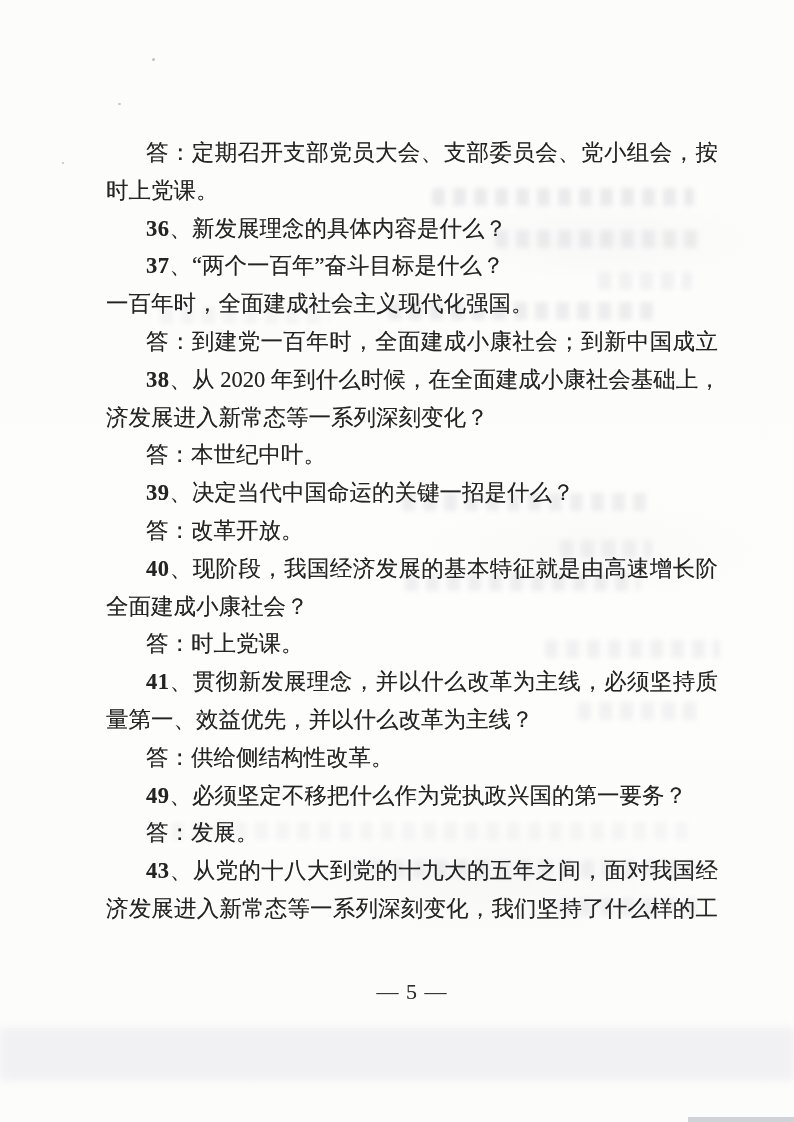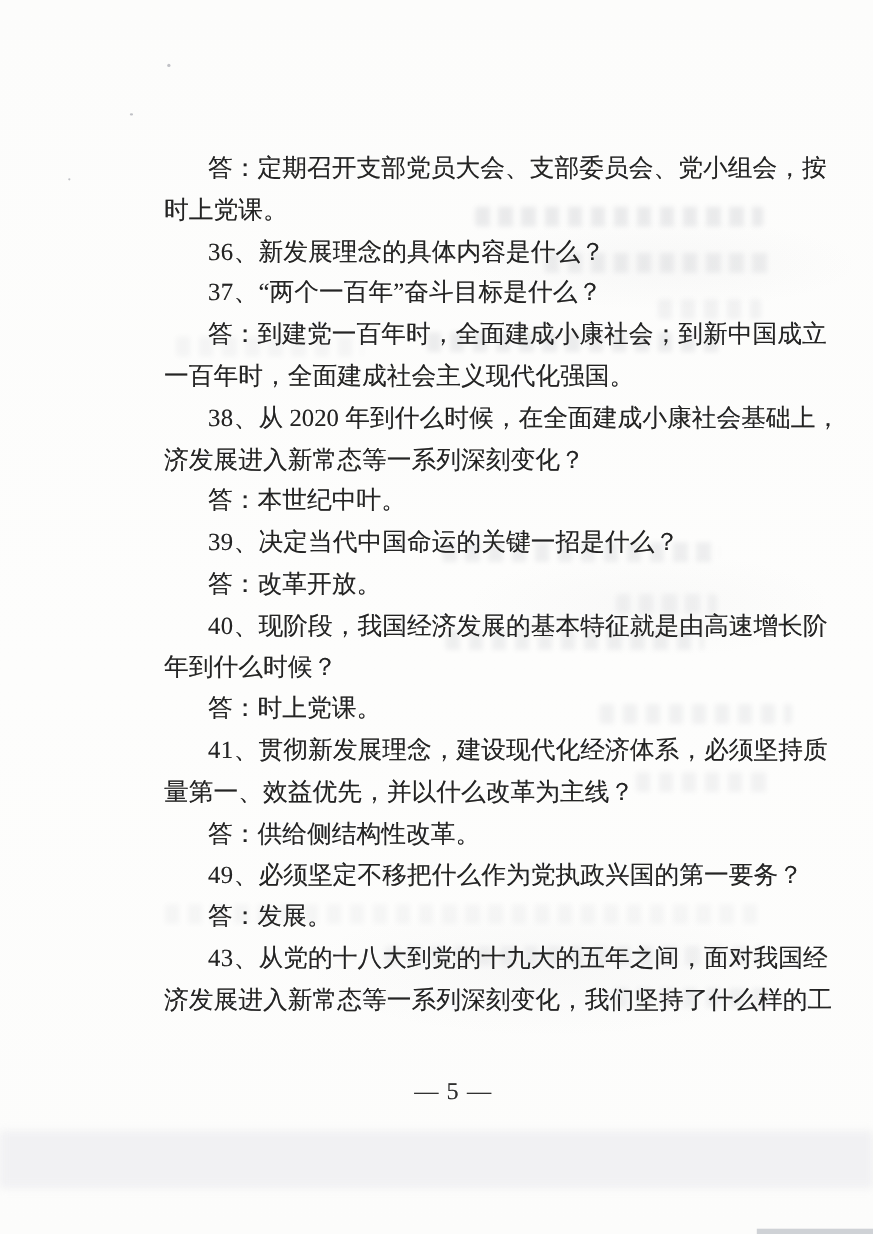--- a/index.html
+++ b/index.html
@@ -33,21 +33,21 @@
     text-shadow: 0 0 0.4px rgba(35,35,35,0.45);
   }
   .line {
     height: 37.8px;
     line-height: 37.8px;
     font-size: 22.5px;
     white-space: nowrap;
   }
   .line.indent { text-indent: 40px; }
   .line.fill { text-align: justify; text-align-last: justify; }
-  .qnum { font-weight: normal; letter-spacing: 0.5px; margin-left: 43px; }
+  .qnum { font-weight: bold; letter-spacing: 0.5px; }
   .footer {
     position: absolute;
     left: 106px; top: 978px;
     width: 612px;
     text-align: center;
     font-size: 22px;
     line-height: 28px;
     letter-spacing: 1px;
     color: #2e2e2e;
     text-shadow: 0 0 0.4px rgba(35,35,35,0.4);
@@ -106,31 +106,31 @@
 
   <div class="speck" style="left:118px; top:103px; width:3px; height:2px;"></div>
   <div class="speck" style="left:152px; top:58px;  width:3px; height:3px;"></div>
   <div class="speck" style="left:62px;  top:162px; width:2px; height:2px;"></div>
 
   <div class="textblock">
     <div class="line indent fill"><b class="qnum"></b><span>答：定期召开支部党员大会、支部委员会、党小组会，按</span></div>
     <div class="line"><b class="qnum"></b><span>时上党课。</span></div>
     <div class="line indent"><b class="qnum">36</b><span>、新发展理念的具体内容是什么？</span></div>
     <div class="line indent"><b class="qnum">37</b><span>、“两个一百年”奋斗目标是什么？</span></div>
+    <div class="line"><b class="qnum"></b><span>一百年时，全面建成社会主义现代化强国。</span></div>
     <div class="line indent fill"><b class="qnum"></b><span>答：到建党一百年时，全面建成小康社会；到新中国成立</span></div>
-    <div class="line"><b class="qnum"></b><span>一百年时，全面建成社会主义现代化强国。</span></div>
     <div class="line indent fill"><b class="qnum">38</b><span>、从 2020 年到什么时候，在全面建成小康社会基础上，</span></div>
     <div class="line"><b class="qnum"></b><span>济发展进入新常态等一系列深刻变化？</span></div>
     <div class="line indent"><b class="qnum"></b><span>答：本世纪中叶。</span></div>
     <div class="line indent"><b class="qnum">39</b><span>、决定当代中国命运的关键一招是什么？</span></div>
     <div class="line indent"><b class="qnum"></b><span>答：改革开放。</span></div>
     <div class="line indent fill"><b class="qnum">40</b><span>、现阶段，我国经济发展的基本特征就是由高速增长阶</span></div>
-    <div class="line"><b class="qnum"></b><span>年到什么时候？</span></div>
+    <div class="line"><b class="qnum"></b><span>全面建成小康社会？</span></div>
     <div class="line indent"><b class="qnum"></b><span>答：时上党课。</span></div>
-    <div class="line indent fill"><b class="qnum">41</b><span>、贯彻新发展理念，建设现代化经济体系，必须坚持质</span></div>
+    <div class="line indent fill"><b class="qnum">41</b><span>、贯彻新发展理念，并以什么改革为主线，必须坚持质</span></div>
     <div class="line"><b class="qnum"></b><span>量第一、效益优先，并以什么改革为主线？</span></div>
     <div class="line indent"><b class="qnum"></b><span>答：供给侧结构性改革。</span></div>
     <div class="line indent"><b class="qnum">49</b><span>、必须坚定不移把什么作为党执政兴国的第一要务？</span></div>
     <div class="line indent"><b class="qnum"></b><span>答：发展。</span></div>
     <div class="line indent fill"><b class="qnum">43</b><span>、从党的十八大到党的十九大的五年之间，面对我国经</span></div>
     <div class="line fill"><b class="qnum"></b><span>济发展进入新常态等一系列深刻变化，我们坚持了什么样的工</span></div>
   </div>
 
   <div class="footer">— 5 —</div>
 

